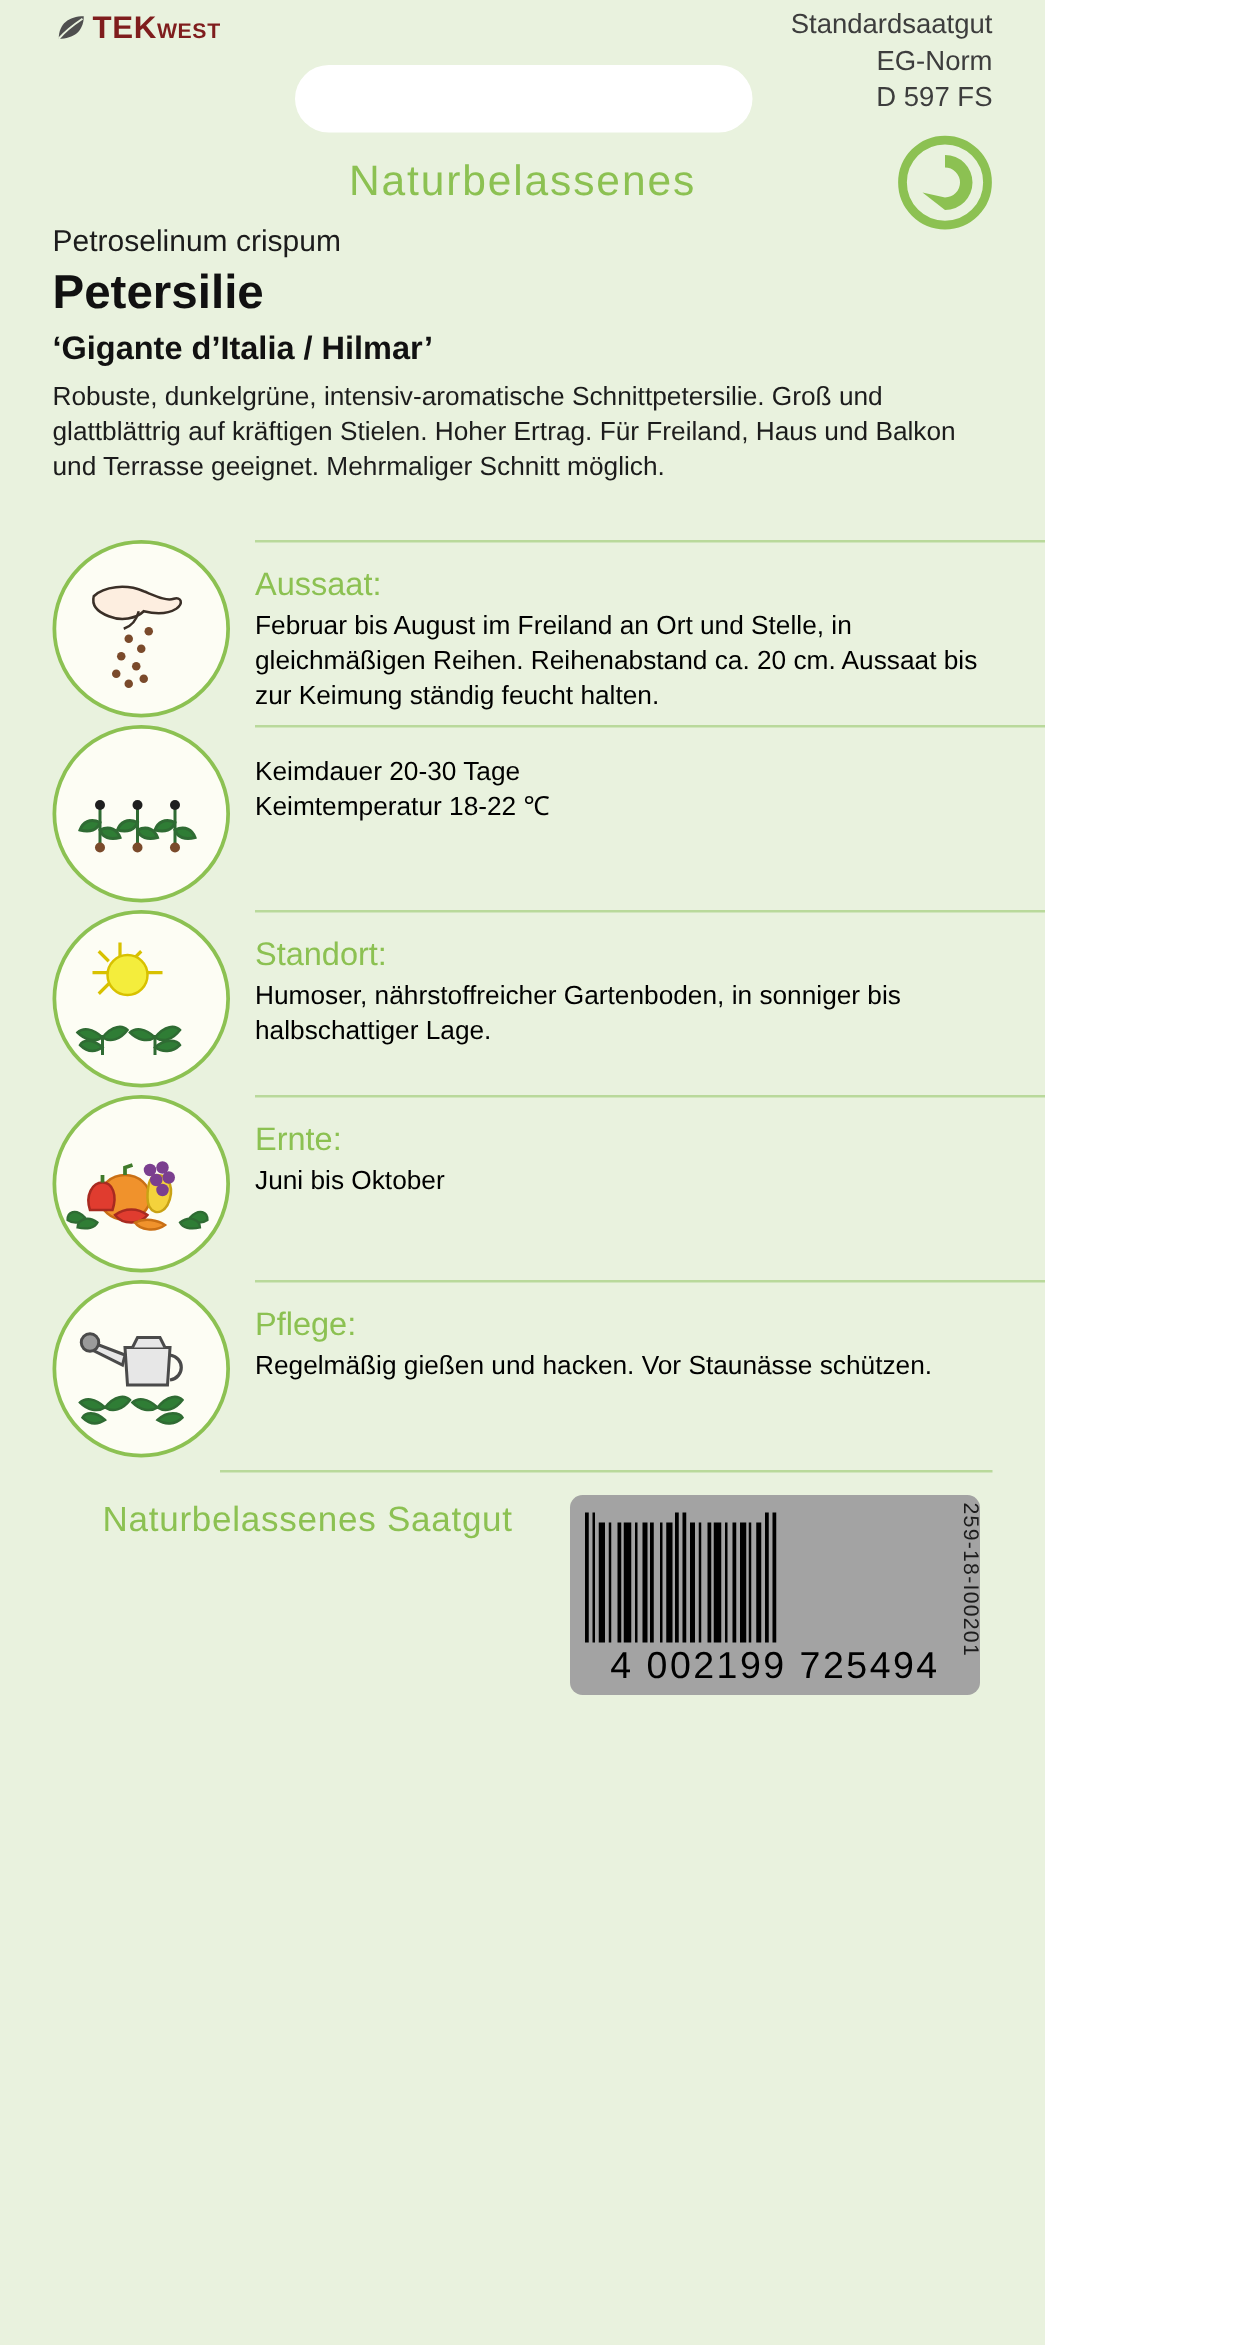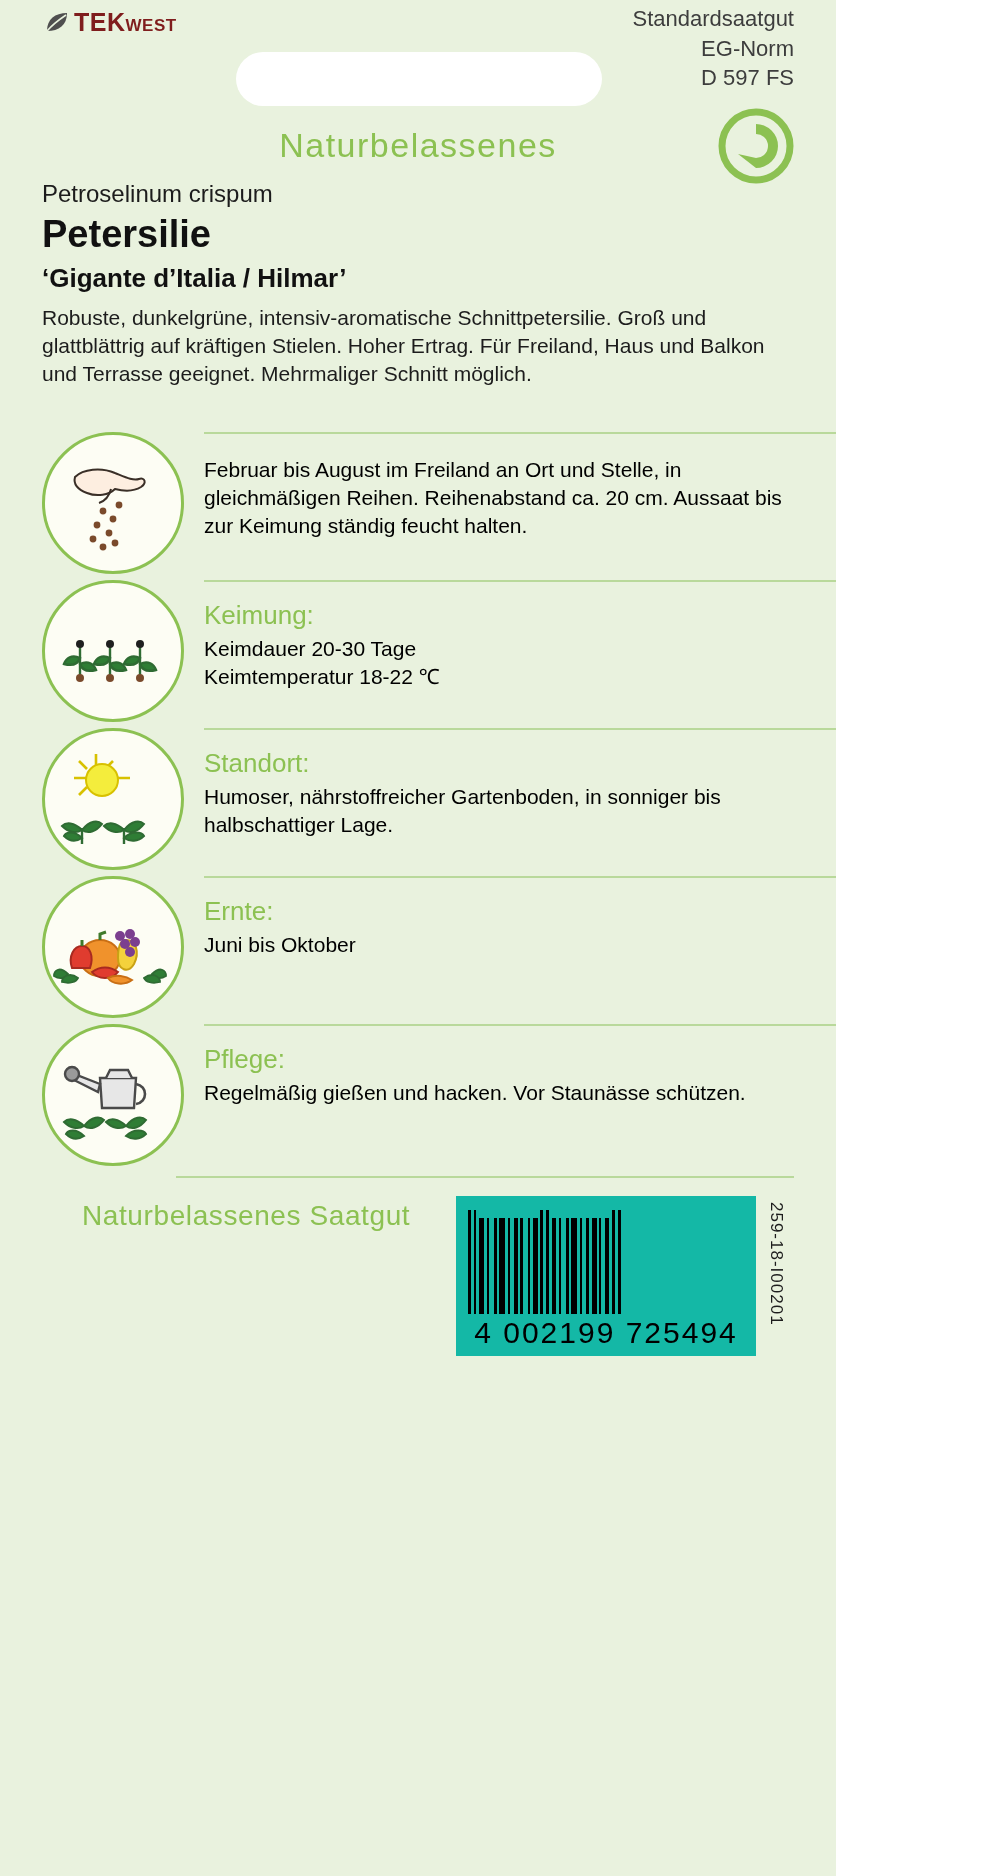--- a/index.html
+++ b/index.html
@@ -157,23 +157,24 @@
   .natural {
     position: absolute;
     left: 82px; top: 24px;
     font-size: 28px;
     color: #8cc152;
     letter-spacing: .6px;
   }
   .barcode-box {
     position: absolute;
     left: 456px; top: 20px;
-    width: 300px; height: 160px;
-    background: #14b8a6;
+    width: 328px; height: 160px;
+    background: #a3a3a3;
     padding: 14px 12px 6px 12px;
+    border-radius: 10px;
   }
   .bars {
     display: flex;
     align-items: flex-end;
     height: 104px;
     gap: 0;
   }
   .bars span { display:block; background:#000; }
   .barcode-digits {
     font-family: "Liberation Sans", sans-serif;
@@ -246,20 +247,21 @@
           <circle cx="60" cy="76" r="3.4" fill="#7a4a2b"></circle>
           <circle cx="44" cy="82" r="3.4" fill="#7a4a2b"></circle>
           <circle cx="56" cy="90" r="3.4" fill="#7a4a2b"></circle>
           <circle cx="66" cy="62" r="3.4" fill="#7a4a2b"></circle>
           <circle cx="40" cy="96" r="3.4" fill="#7a4a2b"></circle>
           <circle cx="62" cy="100" r="3.4" fill="#7a4a2b"></circle>
           <circle cx="50" cy="104" r="3.4" fill="#7a4a2b"></circle>
         </svg>
       </div>
       <div class="sec-body">
+        <div class="sec-title">Aussaat:</div>
         <div class="sec-text">Februar bis August im Freiland an Ort und Stelle, in gleichmäßigen Reihen. Reihenabstand ca. 20 cm. Aussaat bis zur Keimung ständig feucht halten.</div>
       </div>
     </div>
 
     <div class="section">
       <div class="icon-circle">
         <svg width="130" height="130" viewBox="0 0 130 130">
           <g stroke="#2f6b33" stroke-width="2.4" fill="#2f7d35">
             <g transform="translate(24,50)">
               <path d="M8 40 L8 10" stroke="#2f6b33" fill="none"></path>
@@ -279,21 +281,20 @@
               <path d="M8 40 L8 10" stroke="#2f6b33" fill="none"></path>
               <circle cx="8" cy="8" r="4" fill="#1f1f1f" stroke="none"></circle>
               <path d="M8 22 C0 18, -6 22, -8 28 C0 30, 6 28, 8 22 Z"></path>
               <path d="M8 28 C16 24, 22 28, 24 34 C16 36, 10 34, 8 28 Z"></path>
               <circle cx="8" cy="42" r="4" fill="#7a4a2b" stroke="none"></circle>
             </g>
           </g>
         </svg>
       </div>
       <div class="sec-body">
-        <div class="sec-title">Keimung:</div>
         <div class="sec-text">Keimdauer 20-30 Tage
 Keimtemperatur 18-22 ℃</div>
       </div>
     </div>
 
     <div class="section">
       <div class="icon-circle">
         <svg width="130" height="130" viewBox="0 0 130 130">
           <g stroke="#d8c100" stroke-width="2.6">
             <line x1="48" y1="20" x2="48" y2="32"></line>

